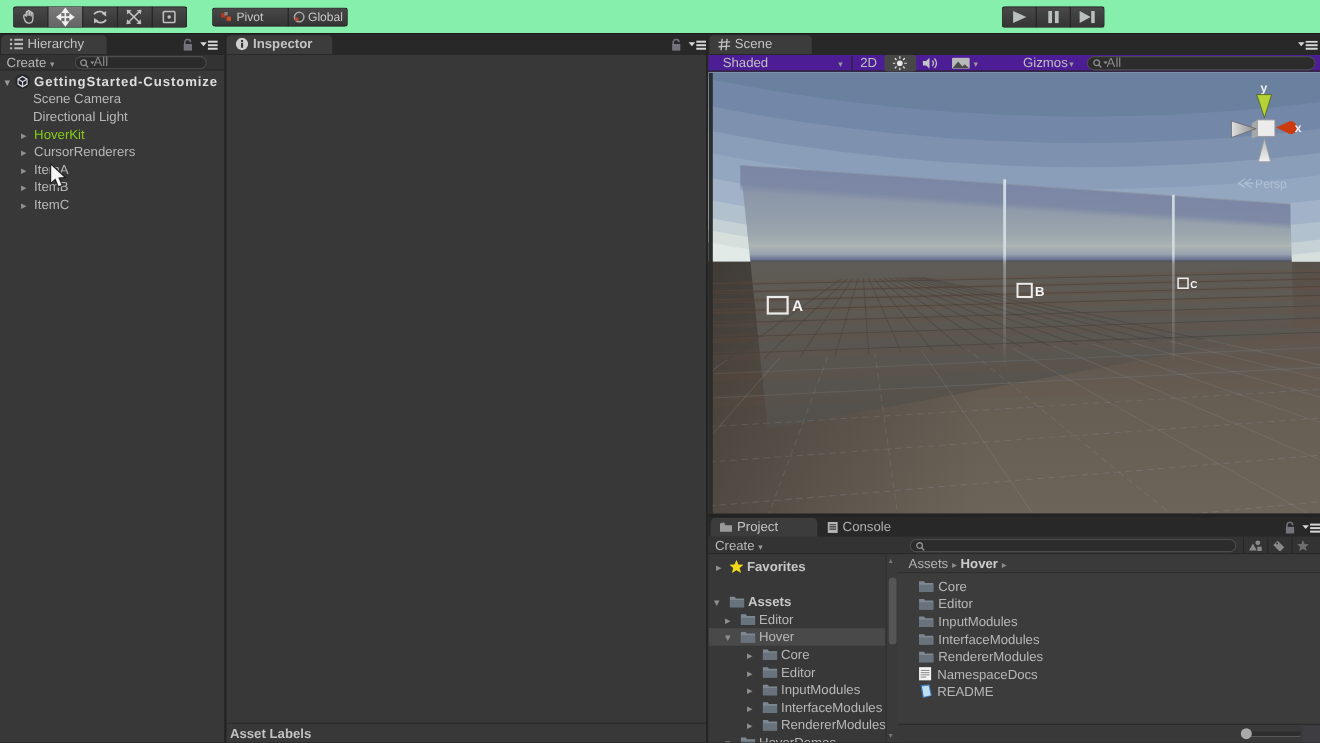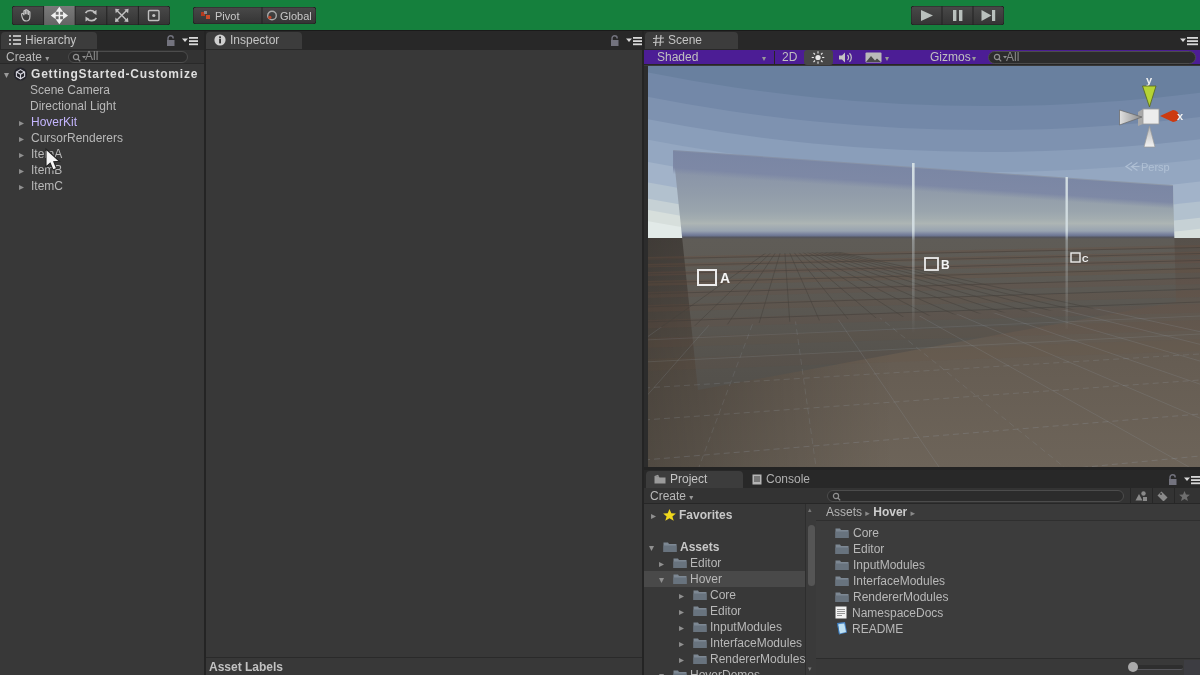--- a/index.html
+++ b/index.html
@@ -13,21 +13,21 @@
   border-radius:4px 4px 0 0; color:#c4c4c4; font-size:12px; line-height:17px;
   padding:0 8px; }
 .tabbar { position:absolute; background:#282828; }
 .toolrow { position:absolute; background:#333333; border-bottom:1px solid #292929; }
 .pill { position:absolute; background:#2b2b2b; border:1px solid #4c4c4c;
   border-radius:7px; }
 </style>
 </head>
 <body>
 
-<div class="abs" style="left:0;top:0;width:1200px;height:31px;background:#15803d;border-bottom:1px solid #1a1a1a;">
+<div class="abs" style="left:0;top:0;width:1200px;height:31px;background:#86efac;border-bottom:1px solid #1a1a1a;">
 
   <svg class="abs" style="left:12px;top:6px;" width="158" height="19" viewBox="0 0 158 19">
     <defs>
       <linearGradient id="btn" x1="0" y1="0" x2="0" y2="1">
         <stop offset="0" stop-color="#494949"></stop>
           <stop offset="1" stop-color="#343434"></stop>
       </linearGradient>
       <linearGradient id="btnon" x1="0" y1="0" x2="0" y2="1">
         <stop offset="0" stop-color="#7a7a7a"></stop>
           <stop offset="1" stop-color="#646464"></stop>
@@ -140,35 +140,35 @@
       <span style="display:inline-block;width:9px;margin-left:4px;color:#9a9a9a;font-size:10px;">▾</span><svg width="15" height="14" viewBox="0 0 15 14" style="vertical-align:-3px;margin-right:3px;">
           <circle cx="7.5" cy="7" r="6.6" fill="#23232a"></circle>
           <g stroke="#d8d8e0" stroke-width="1.1" fill="none">
             <path d="M7.5 2.6 L11.6 5 L11.6 9.4 L7.5 11.8 L3.4 9.4 L3.4 5 Z"></path>
             <path d="M3.6 5.1 L7.5 7.3 L11.4 5.1 M7.5 7.3 L7.5 11.6"></path>
           </g>
         </svg><span class="bold" style="color:#dedede;letter-spacing:0.8px;">GettingStarted-Customize</span>
     </div>
     <div class="txt" style="height:16px;padding-left:30px;">Scene Camera</div>
     <div class="txt" style="height:16px;padding-left:30px;">Directional Light</div>
-    <div class="txt" style="height:16px;"><span style="display:inline-block;width:12px;margin-left:19px;color:#909090;font-size:10px;">▸</span><span style="color:#c4b5fd;">HoverKit</span></div>
+    <div class="txt" style="height:16px;"><span style="display:inline-block;width:12px;margin-left:19px;color:#909090;font-size:10px;">▸</span><span style="color:#84cc16;">HoverKit</span></div>
     <div class="txt" style="height:16px;"><span style="display:inline-block;width:12px;margin-left:19px;color:#909090;font-size:10px;">▸</span>CursorRenderers</div>
     <div class="txt" style="height:16px;"><span style="display:inline-block;width:12px;margin-left:19px;color:#909090;font-size:10px;">▸</span>ItemA</div>
     <div class="txt" style="height:16px;"><span style="display:inline-block;width:12px;margin-left:19px;color:#909090;font-size:10px;">▸</span>ItemB</div>
     <div class="txt" style="height:16px;"><span style="display:inline-block;width:12px;margin-left:19px;color:#909090;font-size:10px;">▸</span>ItemC</div>
   </div>
 
   <svg class="abs" style="left:44px;top:117px;" width="20" height="26" viewBox="0 0 20 26">
     <path d="M2 1 L2 19 L6.2 15.2 L9 22 L12.6 20.5 L9.8 13.8 L15.5 13.4 Z" fill="#f4f4f4" stroke="#222" stroke-width="1.1"></path>
   </svg>
 </div>
 <div class="abs" style="left:204px;top:31px;width:2px;height:644px;background:#242424;"></div>
 
 <div class="abs" style="left:206px;top:31px;width:436px;height:644px;background:#383838;">
-  <div class="tabbar" style="left:0;top:0;width:436px;height:19px;">
+  <div class="tabbar" style="left:0;top:0;width:436px;height:19px;font-weight:bold;">
     <div class="tab" style="left:0;width:96px;">
       <svg width="12" height="12" viewBox="0 0 12 12" style="vertical-align:-2px;margin-right:4px;">
         <circle cx="6" cy="6" r="5.6" fill="#cfcfcf"></circle>
         <rect x="5.1" y="5" width="1.9" height="4.4" fill="#333"></rect>
         <rect x="5.1" y="2.4" width="1.9" height="1.9" fill="#333"></rect>
       </svg>Inspector</div>
     <svg class="abs" style="left:404px;top:4px;" width="32" height="12" viewBox="0 0 32 12">
       <path d="M2 5 L2 3.4 A2.6 2.6 0 0 1 7.2 3.4" fill="none" stroke="#73737e" stroke-width="1.4"></path>
       <rect x="1" y="5" width="7.5" height="6" fill="#73737e"></rect>
       <path d="M16 3.5 L22 3.5 L19 7 Z" fill="#d8d8d8"></path>

